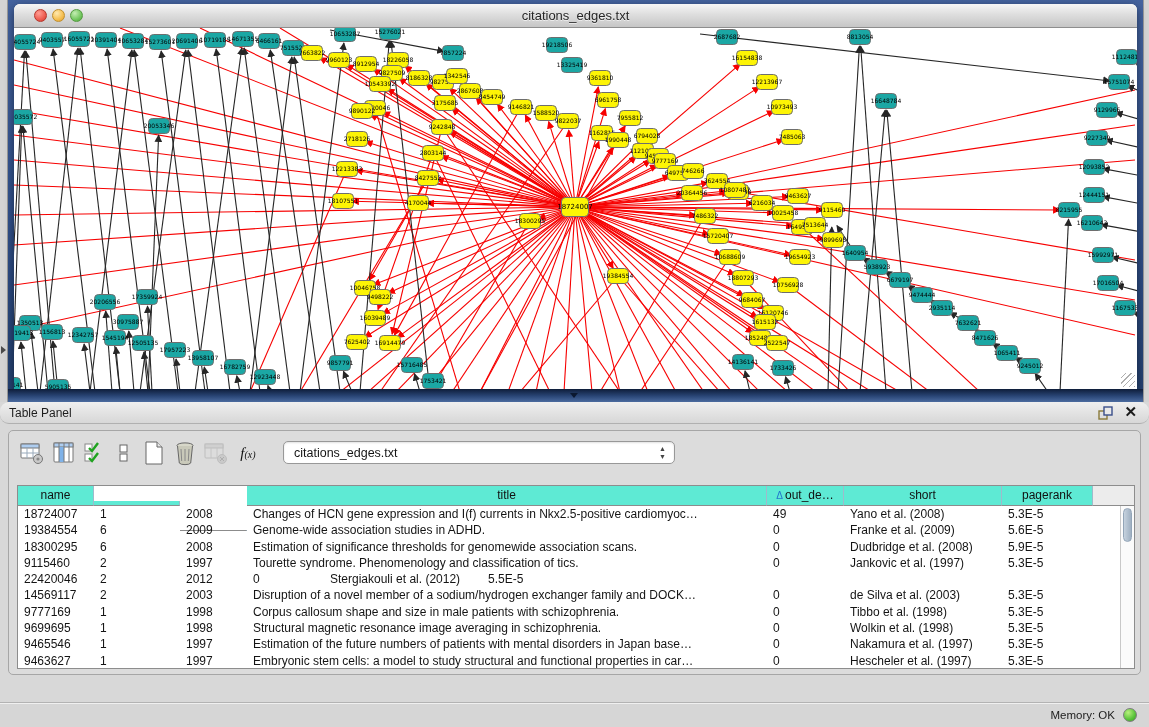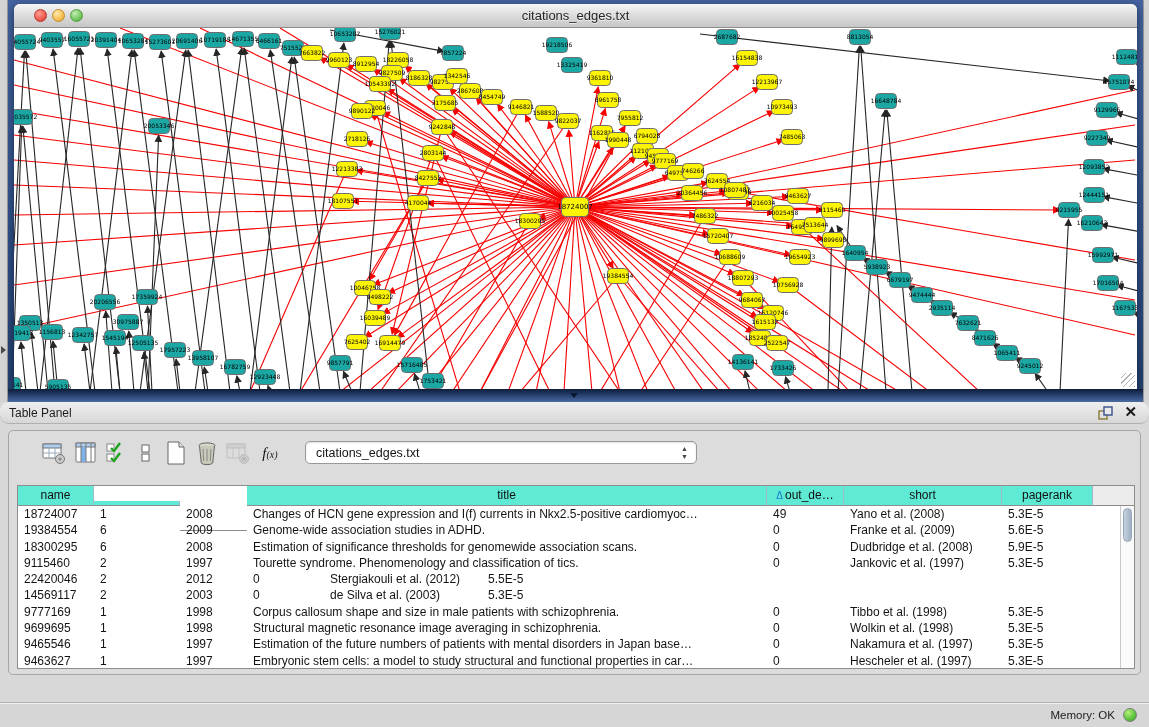--- a/index.html
+++ b/index.html
@@ -45,21 +45,21 @@
   
   .table-panel { position:absolute; left:0; top:402px; width:1149px; height:325px; background:#d8d8d8; }
   .tp-header { position:absolute; left:0; top:0; width:100%; height:22px;
              background:linear-gradient(180deg,#efefef,#d7d7d7); border-bottom:1px solid #b0b0b0;border-radius:9px; }
   .tp-title { position:absolute; left:9px; top:0; line-height:22px; font-size:12px; color:#1d1d1d; }
   .tp-float { position:absolute; right:36px; top:4px; width:15px; height:14px; cursor:pointer; }
   .tp-close { position:absolute; right:12px; top:1px; font-size:15px; font-weight:bold; color:#1a1a1a; cursor:pointer; }
 
   .tp-inner { position:absolute; left:8px; top:28px; width:1133px; height:245px;
              background:#dcdcdc; border:1px solid #a6a6a6; border-radius:5px; }
-  .toolbar { position:absolute; left:24px; top:7px; height:32px; width:1100px; }
+  .toolbar { position:absolute; left:2px; top:7px; height:32px; width:1100px; }
   .tb-btn { position:absolute; top:2px; width:26px; height:26px; cursor:pointer; }
   .combo { position:absolute; left:272px; top:3px; width:392px; height:23px; background:#ffffff;
            border:1px solid #989898; border-radius:5px; box-shadow:inset 0 1px 2px rgba(0,0,0,.12); cursor:pointer; }
   .combo-text { position:absolute; left:10px; top:0; line-height:22px; font-size:12.5px; color:#141414; }
   .combo-step { position:absolute; right:7px; top:3px; width:9px; height:16px; font-size:7px; line-height:8px;
            color:#444; text-align:center; }
 
   .grid { position:absolute; left:8px; top:54px; width:1118px; height:184px;
           background:#ffffff; border:1px solid #8d8d8d; font-size:12px; }
   .grid-header { display:flex; height:20px; }
@@ -976,20 +976,21 @@
               <div class="g-cell" style="width: 86px;">2</div>
               <div class="g-cell" style="width: 67px;">2012</div>
               <div class="g-cell" style="width: 77px;">0</div>
               <div class="g-cell" style="width: 158px;">Stergiakouli et al. (2012)</div>
               <div class="g-cell" style="width: 91px;">5.5E-5</div>
             </div>
             <div class="g-row">
               <div class="g-cell" style="width: 76px;">14569117</div>
               <div class="g-cell" style="width: 86px;">2</div>
               <div class="g-cell" style="width: 67px;">2003</div>
+              <div class="g-cell" style="width: 520px;">Disruption of a novel member of a sodium/hydrogen exchanger family and DOCK…</div>
               <div class="g-cell" style="width: 77px;">0</div>
               <div class="g-cell" style="width: 158px;">de Silva et al. (2003)</div>
               <div class="g-cell" style="width: 91px;">5.3E-5</div>
             </div>
             <div class="g-row">
               <div class="g-cell" style="width: 76px;">9777169</div>
               <div class="g-cell" style="width: 86px;">1</div>
               <div class="g-cell" style="width: 67px;">1998</div>
               <div class="g-cell" style="width: 520px;">Corpus callosum shape and size in male patients with schizophrenia.</div>
               <div class="g-cell" style="width: 77px;">0</div>

